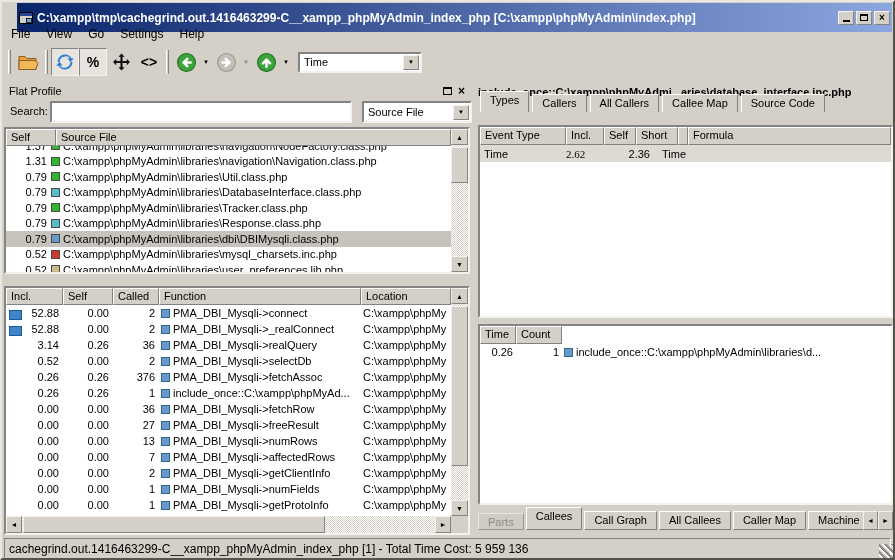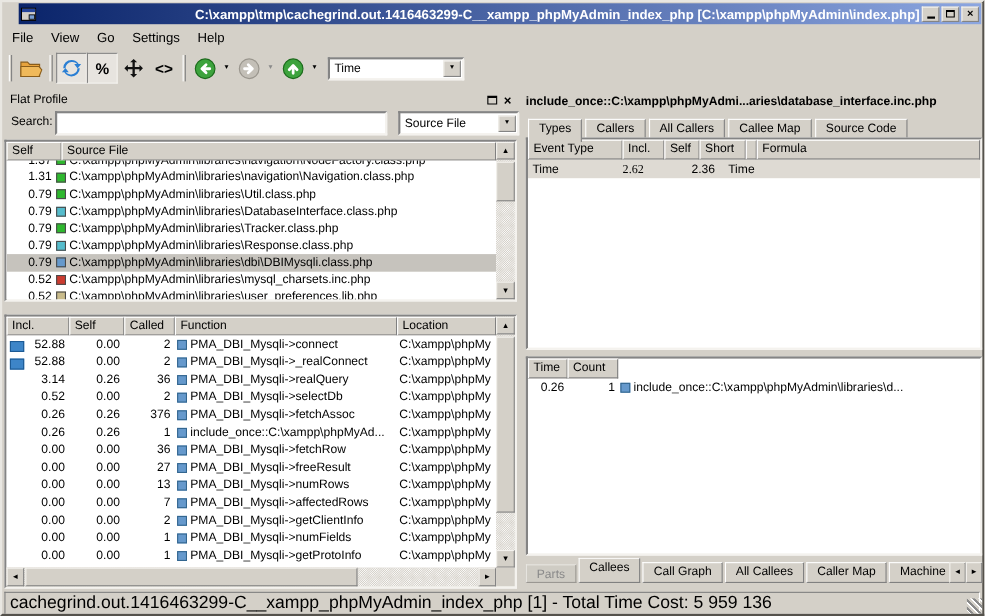--- a/index.html
+++ b/index.html
@@ -7,22 +7,22 @@
   .window{position:relative;width:895px;height:560px;background:#d4d0c8;
     border:2px solid;border-color:#e9e7e2 #55524c #55524c #e9e7e2;
     font-family:"Liberation Sans",sans-serif;font-size:11px;color:#000;overflow:hidden;}
   .raised{background:#d4d0c8;border:1px solid;border-color:#f4f2ee #848484 #848484 #f4f2ee;}
   .sunken{border:2px solid;border-color:#848484 #f4f2ee #f4f2ee #848484;}
   .checker{background-color:#d4d0c8;background-image:
     linear-gradient(45deg,#ffffff 25%,transparent 25%,transparent 75%,#ffffff 75%),
     linear-gradient(45deg,#ffffff 25%,transparent 25%,transparent 75%,#ffffff 75%);
     background-size:2px 2px;background-position:0 0,1px 1px;}
   
-  .titlebar{position:absolute;left:15px;top:1px;right:1px;height:19px;
-    background:linear-gradient(90deg,#0a246a,#8ca6e0);display:flex;align-items:center;padding:0 2px;text-align:right;}
+  .titlebar{position:absolute;left:15px;top:1px;right:1px;height:29px;
+    background:linear-gradient(90deg,#0a246a,#8ca6e0);display:flex;align-items:center;padding:0 2px;}
   .title-text{flex:1;color:#fff;font-weight:bold;font-size:12px;white-space:nowrap;overflow:hidden;margin-left:4px;}
   .tbtn{width:16px;height:14px;margin-left:2px;display:flex;align-items:center;justify-content:center;
     font-size:10px;font-weight:bold;line-height:1;}
   .glyph-min{width:7px;height:2px;background:#000;margin-top:7px;}
   .glyph-max{width:8px;height:7px;border:1px solid #000;border-top:2px solid #000;}
   
   .menubar{position:absolute;left:1px;top:22px;right:1px;height:20px;display:flex;align-items:center;font-size:12px;}
   .menu-item{padding:2px 8px;}
   
   .toolbar{position:absolute;left:1px;top:43px;right:1px;height:34px;display:flex;align-items:center;padding-left:2px;}
@@ -73,21 +73,21 @@
   .nrow{height:16px;display:flex;align-items:center;white-space:nowrap;overflow:hidden;}
   .c-incl{width:57px;position:relative;text-align:right;padding-right:4px;flex:none;}
   .baricon{position:absolute;left:3px;top:3px;width:13px;height:10px;border:1px solid #1d5a94;}
   .c-self{width:50px;text-align:right;padding-right:4px;flex:none;}
   .c-called{width:46px;text-align:right;padding-right:4px;flex:none;}
   .c-fn{width:202px;display:flex;align-items:center;overflow:hidden;flex:none;}
   .qic{width:9px;height:9px;border:1px solid #33668f;margin:0 3px 0 2px;flex:none;}
   .c-loc{flex:1;overflow:hidden;padding-left:2px;}
   
   .detail-title{position:absolute;left:476px;top:84px;width:414px;height:15px;font-weight:bold;white-space:nowrap;overflow:hidden;}
-  .dtabs{position:absolute;left:478px;top:106px;width:412px;height:21px;display:flex;align-items:flex-start;gap:3px;}
+  .dtabs{position:absolute;left:478px;top:89px;width:412px;height:21px;display:flex;align-items:flex-end;gap:3px;}
   .dtab{height:18px;padding:2px 9px;background:#d4d0c8;border:1px solid;border-color:#fff #808080 #808080 #fff;border-bottom:none;white-space:nowrap;}
   .dtab.active{height:21px;position:relative;z-index:2;}
   .types-panel{position:absolute;left:476px;top:123px;width:415px;height:193px;background:#fff;}
   .tp-head{display:flex;height:18px;}
   .tp-row{display:flex;height:17px;background:#dedad3;align-items:center;white-space:nowrap;}
   .tp-row .ev{width:86px;padding-left:4px;flex:none;}
   .tp-row .iv{width:38px;text-align:left;padding-right:3px;flex:none;font-family:Liberation Serif, serif;}
   .tp-row .sv{width:32px;text-align:right;padding-right:3px;flex:none;margin-left:17px;}
   .tp-row .sh{width:42px;text-align:center;flex:none;}
   .tp-row .sp{width:10px;flex:none;}
@@ -99,21 +99,21 @@
   .cp-row .cv{width:46px;text-align:right;padding-right:3px;flex:none;}
   .cp-row .ce{flex:1;display:flex;align-items:center;overflow:hidden;}
   .btabs{position:absolute;left:476px;top:505px;width:415px;height:23px;display:flex;align-items:flex-end;}
   .btabs-clip{flex:1;display:flex;overflow:hidden;align-items:flex-end;}
   .btab{height:19px;padding:2px 9px;background:#d4d0c8;border:1px solid;border-color:#fff #808080 #808080 #fff;margin-right:2px;white-space:nowrap;flex:none;}
   .btab.active{height:23px;position:relative;z-index:2;}
   .btab.disabled{color:#8a8a8a;background:#cfccc4;height:17px;border-color:#e9e7e2 #9a9792 #9a9792 #e9e7e2;}
   .tsbtn{width:15px;height:19px;display:flex;align-items:center;justify-content:center;font-size:7px;flex:none;}
   
   .statusbar{position:absolute;left:2px;right:2px;top:536px;height:21px;border:1px solid;border-color:#808080 #fff #fff #808080;
-    display:flex;align-items:center;padding-left:4px;font-size:16px;white-space:nowrap;overflow:hidden;}
+    display:flex;align-items:center;padding-left:4px;font-size:12px;white-space:nowrap;overflow:hidden;}
   .grip{position:absolute;right:0;bottom:0;width:14px;height:14px;
     background:repeating-linear-gradient(45deg,transparent 0 2px,#fff 2px 3px,#8a8a8a 3px 5px);}
 </style>
 </head>
 <body>
 
 <div class="window">
 
   <div class="titlebar">
     <span style="display:flex;">

